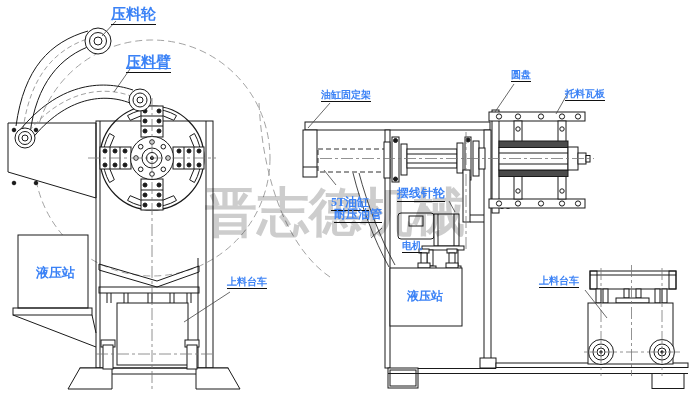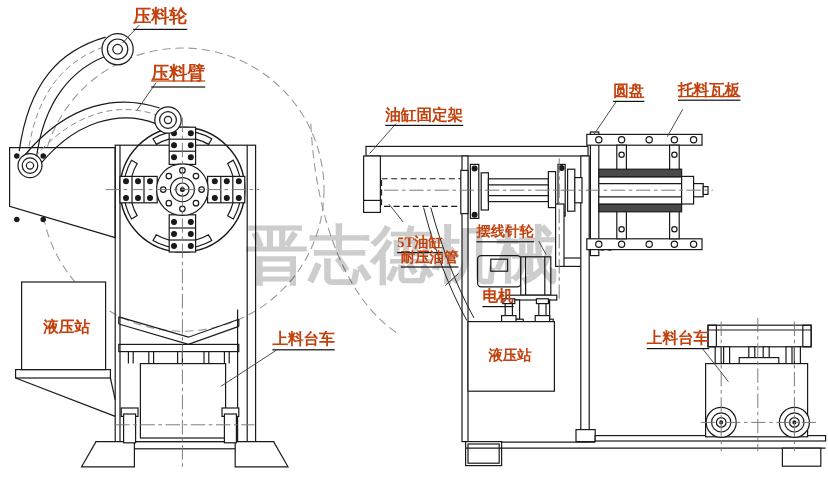--- a/index.html
+++ b/index.html
@@ -8,27 +8,27 @@
     font-family:"Liberation Serif","DejaVu Serif",serif;overflow:hidden;
   }
   .stage{position:absolute;left:0;top:0;width:690px;height:400px;}
   svg{position:absolute;left:0;top:0;}
   .wm{
     position:absolute;left:205px;top:178px;width:273px;
     font-size:52px;font-weight:bold;color:#bcbcbc;letter-spacing:0px;
     white-space:nowrap;mix-blend-mode:multiply;opacity:.75;pointer-events:none;
   }
   .lbl{
-    position:absolute;color:#c2410c;white-space:nowrap;line-height:1.1;
+    position:absolute;color:#3b82f6;white-space:nowrap;line-height:1.1;
     font-weight:bold;
   }
   .ul{border-bottom:1.2px solid #111;padding-bottom:1px;}
   .f15{font-size:15px;}
   .f13{font-size:13px;}
-  .f12{font-size:13px;}
+  .f12{font-size:10px;}
   .f11{font-size:12px;}
 </style>
 </head>
 <body>
 
 <div class="stage">
 
 <svg width="690" height="400" viewBox="0 0 690 400">
   <g fill="none" stroke="#1a1a1a" stroke-width="1">
 
@@ -334,17 +334,17 @@
 <div class="lbl ul f15" style="left:111px;top:6px;">压料轮</div>
 <div class="lbl ul f15" style="left:126px;top:54px;text-decoration:underline;">压料臂</div>
 <div class="lbl f13" style="left:36px;top:266px;">液压站</div>
 <div class="lbl ul f12" style="left:227px;top:276px;">上料台车</div>
 <div class="lbl ul f12" style="left:321px;top:89px;font-family:Liberation Serif, serif;">油缸固定架</div>
 <div class="lbl ul f11" style="left:331px;top:196px;">5T油缸</div>
 <div class="lbl ul f11" style="left:334px;top:208px;">耐压油管</div>
 <div class="lbl ul f11" style="left:397px;top:187px;">摆线针轮</div>
 <div class="lbl ul f12" style="left:390px;top:240px;margin-left:12px;">电机</div>
 <div class="lbl ul f12" style="left:511px;top:69px;">圆盘</div>
-<div class="lbl ul f12" style="left:565px;top:68px;text-decoration:underline;">托料瓦板</div>
+<div class="lbl ul f12" style="left:565px;top:88px;">托料瓦板</div>
 <div class="lbl f11" style="left:407px;top:290px;">液压站</div>
 <div class="lbl ul f12" style="left:539px;top:275px;">上料台车</div>
 
 </div>
 
 </body></html>

